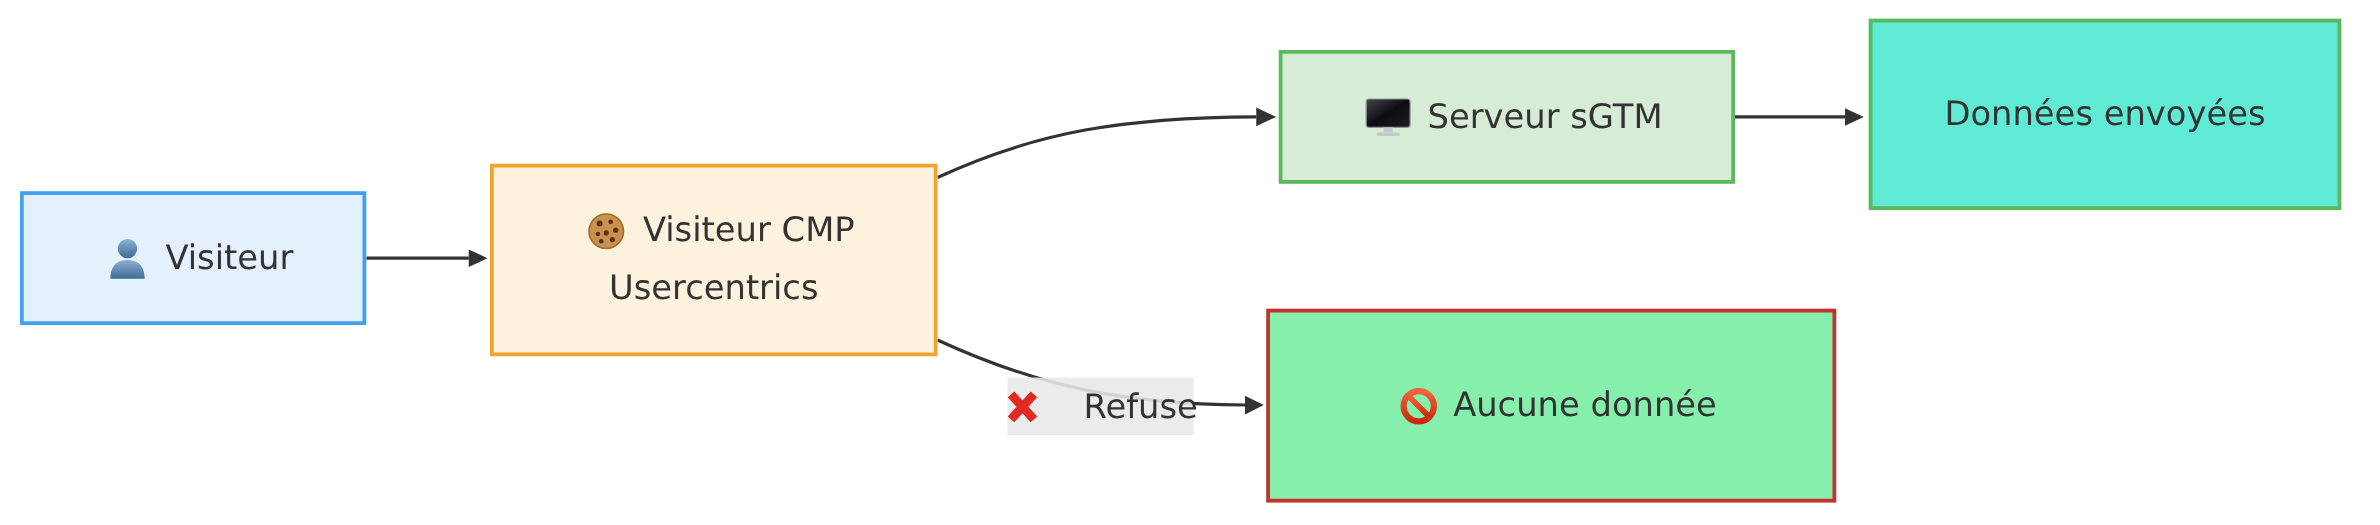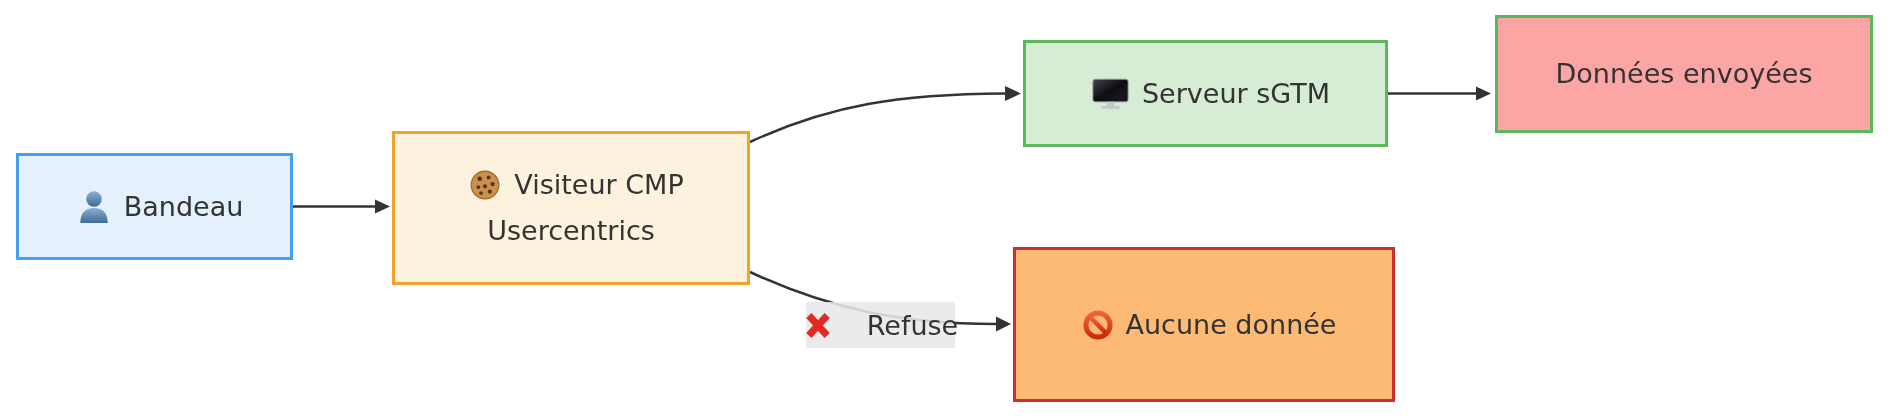--- a/index.html
+++ b/index.html
@@ -22,22 +22,22 @@
 
   .node {
     position:absolute; z-index:3; box-sizing:border-box; border:3px solid;
     display:flex; align-items:center; justify-content:center;
     text-align:center; font-size:27px; line-height:46px;
   }
   .row { display:flex; align-items:center; justify-content:center; gap:13px;padding-left:11px; }
   .n-visiteur { left:16px;   top:153px; width:277px; height:107px; background:#e4f1fc; border-color:#41a0f0; }
   .n-bandeau  { left:392px;  top:131px; width:358px; height:154px; background:#fdf2de; border-color:#f2a32b; }
   .n-serveur  { left:1023px; top:40px;  width:365px; height:107px; background:#d7ecd4; border-color:#5cb85c; }
-  .n-donnees  { left:1495px; top:15px;  width:378px; height:118px; background:#fca5a5; border-color:#5cb85c; }
-  .n-aucune   { left:1013px; top:247px; width:382px; height:155px; background:#fdba74; border-color:#cb2f2f; }
+  .n-donnees  { left:1495px; top:15px;  width:378px; height:153px; background:#5eead4; border-color:#5cb85c; }
+  .n-aucune   { left:1013px; top:247px; width:456px; height:155px; background:#86efac; border-color:#cb2f2f; }
 
   .icon { display:inline-flex; flex:0 0 auto; }
 </style>
 </head>
 <body>
 
 <div class="canvas">
 
   <svg class="edges" viewBox="0 0 1904 420">
 
@@ -71,21 +71,21 @@
           <defs>
             <linearGradient id="pg" x1="0" y1="0" x2="0" y2="1">
               <stop offset="0" stop-color="#8cb0d4"></stop>
                 <stop offset="1" stop-color="#3e6b94"></stop>
             </linearGradient>
           </defs>
           <circle cx="18" cy="10.5" r="8.2" fill="url(#pg)"></circle>
           <path d="M3.5 36 C3.5 24 10 20 18 20 C26 20 32.5 24 32.5 36 Z" fill="url(#pg)"></path>
         </svg>
       </span>
-      <span>Bandeau</span>
+      <span>Visiteur</span>
     </div>
   </div>
 
   <div class="node n-bandeau">
     <div class="lines">
       <div class="row">
         <span class="icon">
           <svg width="32" height="32" viewBox="0 0 36 36">
             <circle cx="18" cy="18" r="15.5" fill="#c9904e" stroke="#a36d2d" stroke-width="1.5"></circle>
             <circle cx="12" cy="11" r="2.6" fill="#55351a"></circle>

